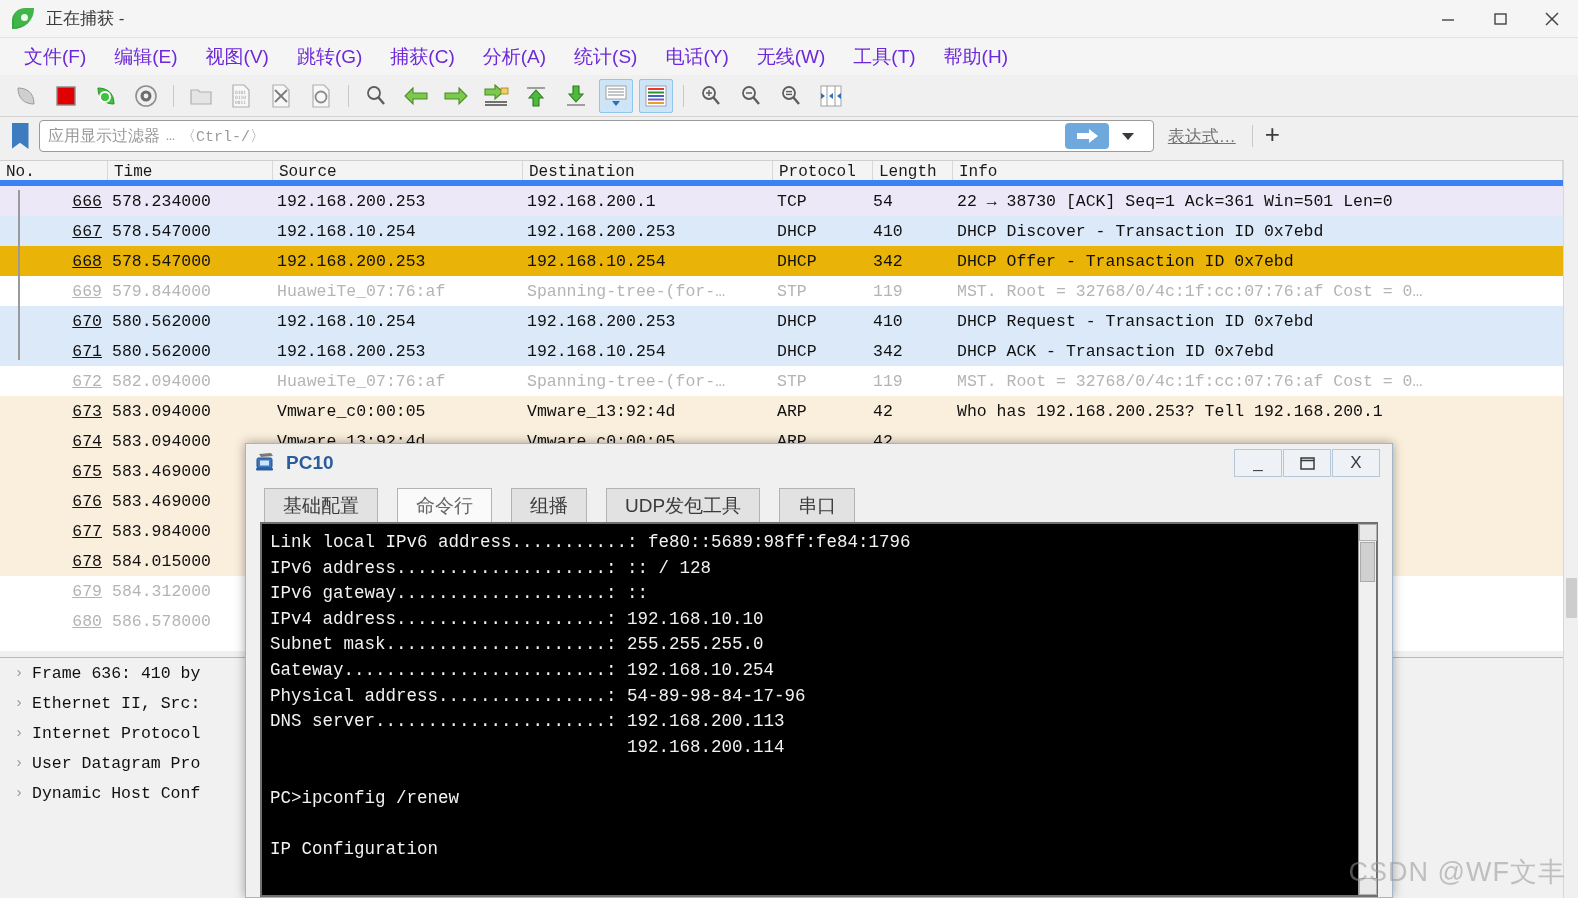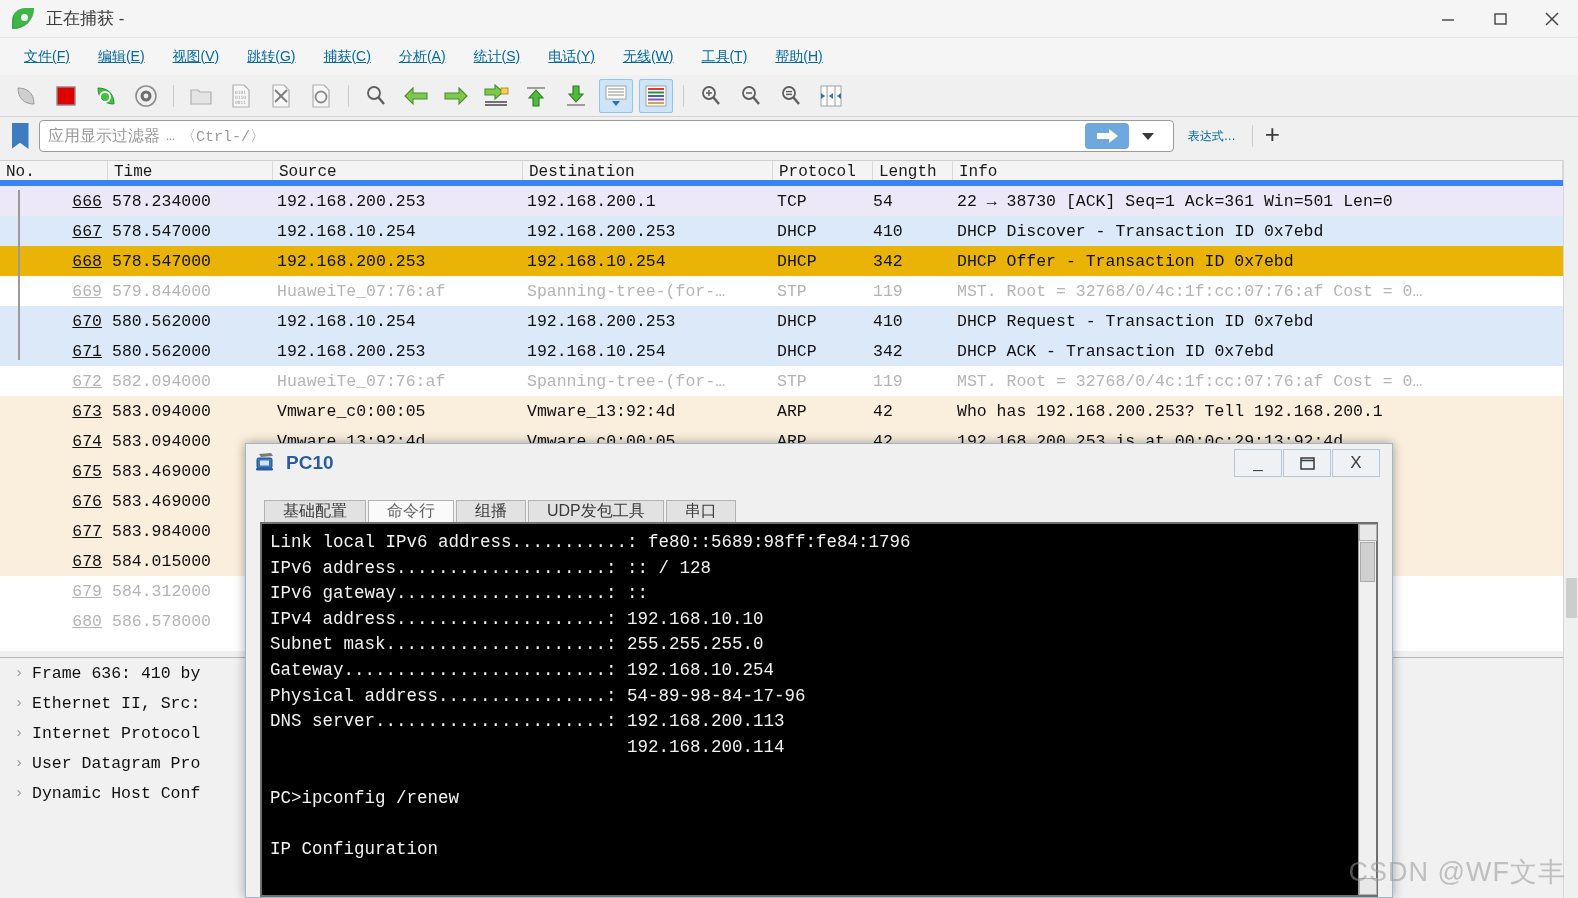--- a/index.html
+++ b/index.html
@@ -36,21 +36,21 @@
     color:#444; font-size:17px; line-height:1;
   }
   .tb-btn svg { display:block; }
 
   
   .menubar {
     position:absolute; left:0; top:38px; width:1578px; height:37px;
     background:#f5f5f5; display:flex; align-items:center; padding-left:10px;
   }
   .menu-item {
-    font-size:14px; color:#0369a1; padding:4px 14px; white-space:nowrap;text-decoration:underline;
+    font-size:19px; color:#6d28d9; padding:4px 14px; white-space:nowrap;
   }
 
   
   .toolbar {
     position:absolute; left:0; top:75px; width:1578px; height:42px;
     background:#f0f0f0; border-bottom:1px solid #d4d4d4;
     display:flex; align-items:center; padding-left:6px;
   }
   .tool { width:34px; height:34px; display:flex; align-items:center; justify-content:center; margin:0 3px; position:relative;}
   .tool.sel { background:#cde5f7; border:1px solid #92c5ea; border-radius:2px; }
@@ -77,21 +77,21 @@
   .filterinput .ph { font-size:16px; color:#9a9a9a; font-family:"Liberation Sans",sans-serif; }
   .filterinput .hint { font-size:15px; color:#9a9a9a; font-family:"Liberation Mono",monospace; margin-left:6px;}
   .apply-btn {
     position:absolute; right:44px; top:2px; width:44px; height:26px;
     background:#6fa8dc; border-radius:4px; display:flex; align-items:center; justify-content:center;
   }
   .caret-btn {
     position:absolute; right:12px; top:2px; width:26px; height:26px;
     display:flex; align-items:center; justify-content:center;
   }
-  .expr { font-size:12px; color:#0369a1; padding:0 12px; white-space:nowrap;}
+  .expr { font-size:17px; color:#737373; padding:0 12px; white-space:nowrap;text-decoration:underline;}
   .vsep { width:1px;height:22px;background:#c9c9c9;margin:0 4px;}
   .plus { font-size:26px; color:#3b3b3b; padding:0 14px 4px 8px; line-height:1;}
 
   
   .pkt-head {
     position:absolute; left:0; top:160px; width:1563px; height:26px;
     background:#f4f4f4; border-top:1px solid #cfcfcf; border-bottom:6px solid #3b82f6;
     display:flex; font-family:"Liberation Mono", monospace; font-size:16px; color:#1a1a1a;
   }
   .pkt-head > div { padding:2px 0 0 6px; border-right:1px solid #d8d8d8; overflow:hidden; }
@@ -147,23 +147,23 @@
   .dlg-btns { margin-left:auto; display:flex; margin-right:12px; }
   .dlg-btn {
     width:48px;height:28px; margin-left:1px;
     border:1px solid #b6c7d8; background:#eef2f6;
     display:flex; align-items:center; justify-content:center;
     font-size:17px; color:#3a3a3a;
   }
   .dlg-body { position:absolute; left:14px; top:38px; right:14px; bottom:0; }
   .tabs { display:flex; align-items:flex-end; height:40px; padding-left:4px; }
   .tab {
-    height:22px; padding:0 18px; display:flex; align-items:center; justify-content:center;
+    height:34px; padding:0 18px; display:flex; align-items:center; justify-content:center;
     border:1px solid #b3b3b3; border-bottom:none; background:#e2e2e2;
-    font-size:16px; color:#3a3a3a; margin-right:2px;
+    font-size:19px; color:#3a3a3a; margin-right:19px;
   }
   .tab.active { background:#fafafa; color:#666; }
   .console {
     position:absolute; left:0; top:40px; right:0; bottom:0;
     background:#000; border:2px solid #6f6f6f;
     display:flex;
   }
   .console-text {
     flex:1; padding:6px 0 0 8px;
     font-family:"Liberation Mono", monospace; font-size:17.5px; line-height:25.6px;
@@ -477,21 +477,20 @@
         <div class="c-len">42</div>
         <div class="c-info">Who has 192.168.200.253? Tell 192.168.200.1</div>
       </div>
       <div class="row" style="background: rgb(250, 238, 220);">
         <div class="c-no">674</div>
         <div class="c-time">583.094000</div>
         <div class="c-src">Vmware_13:92:4d</div>
         <div class="c-dst">Vmware_c0:00:05</div>
         <div class="c-pro">ARP</div>
         <div class="c-len">42</div>
-        <div class="c-info">192.168.200.253 is at 00:0c:29:13:92:4d</div>
       </div>
       <div class="row" style="background: rgb(250, 238, 220);">
         <div class="c-no">675</div>
         <div class="c-time">583.469000</div>
         <div class="c-src"></div>
         <div class="c-dst"></div>
         <div class="c-pro"></div>
         <div class="c-len"></div>
         <div class="c-info">00.253</div>
       </div>

